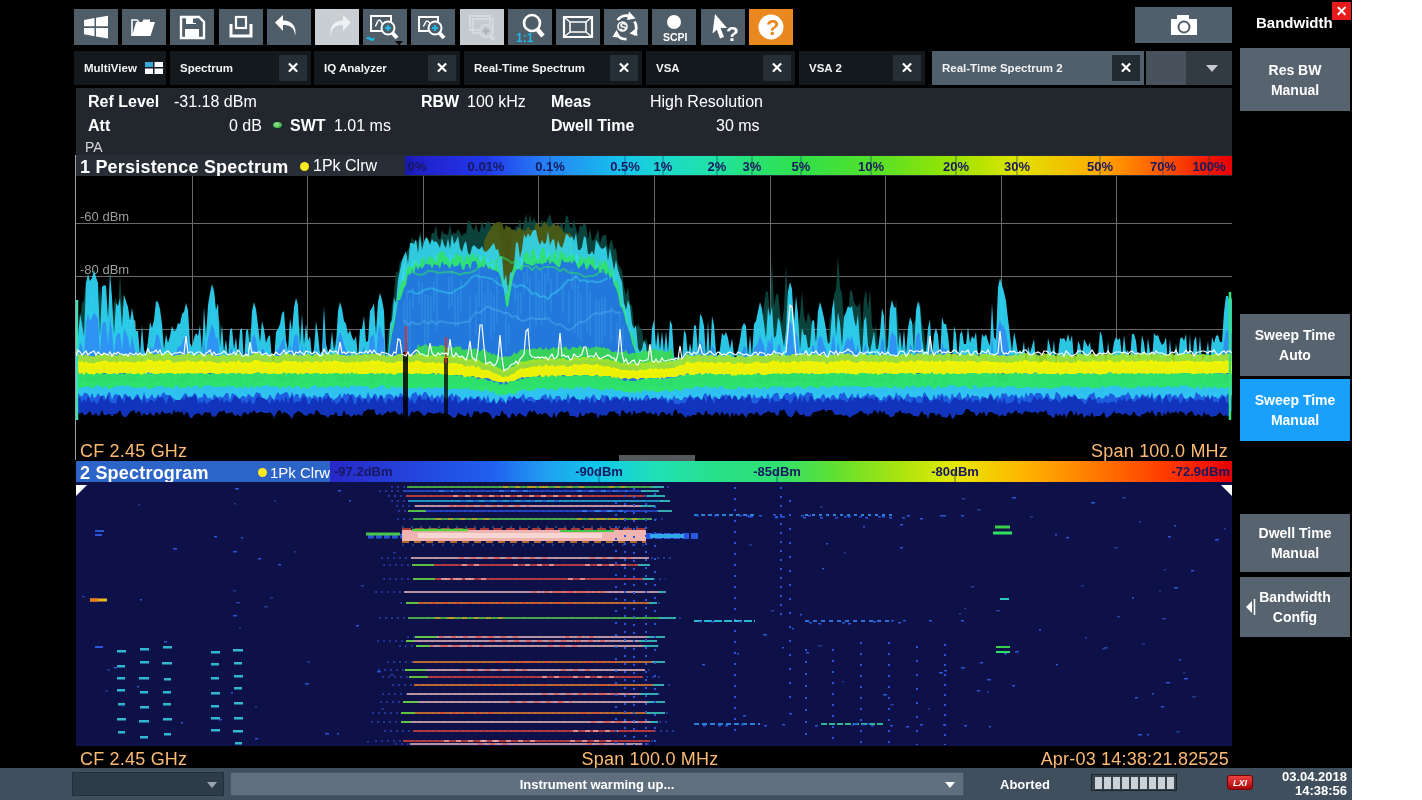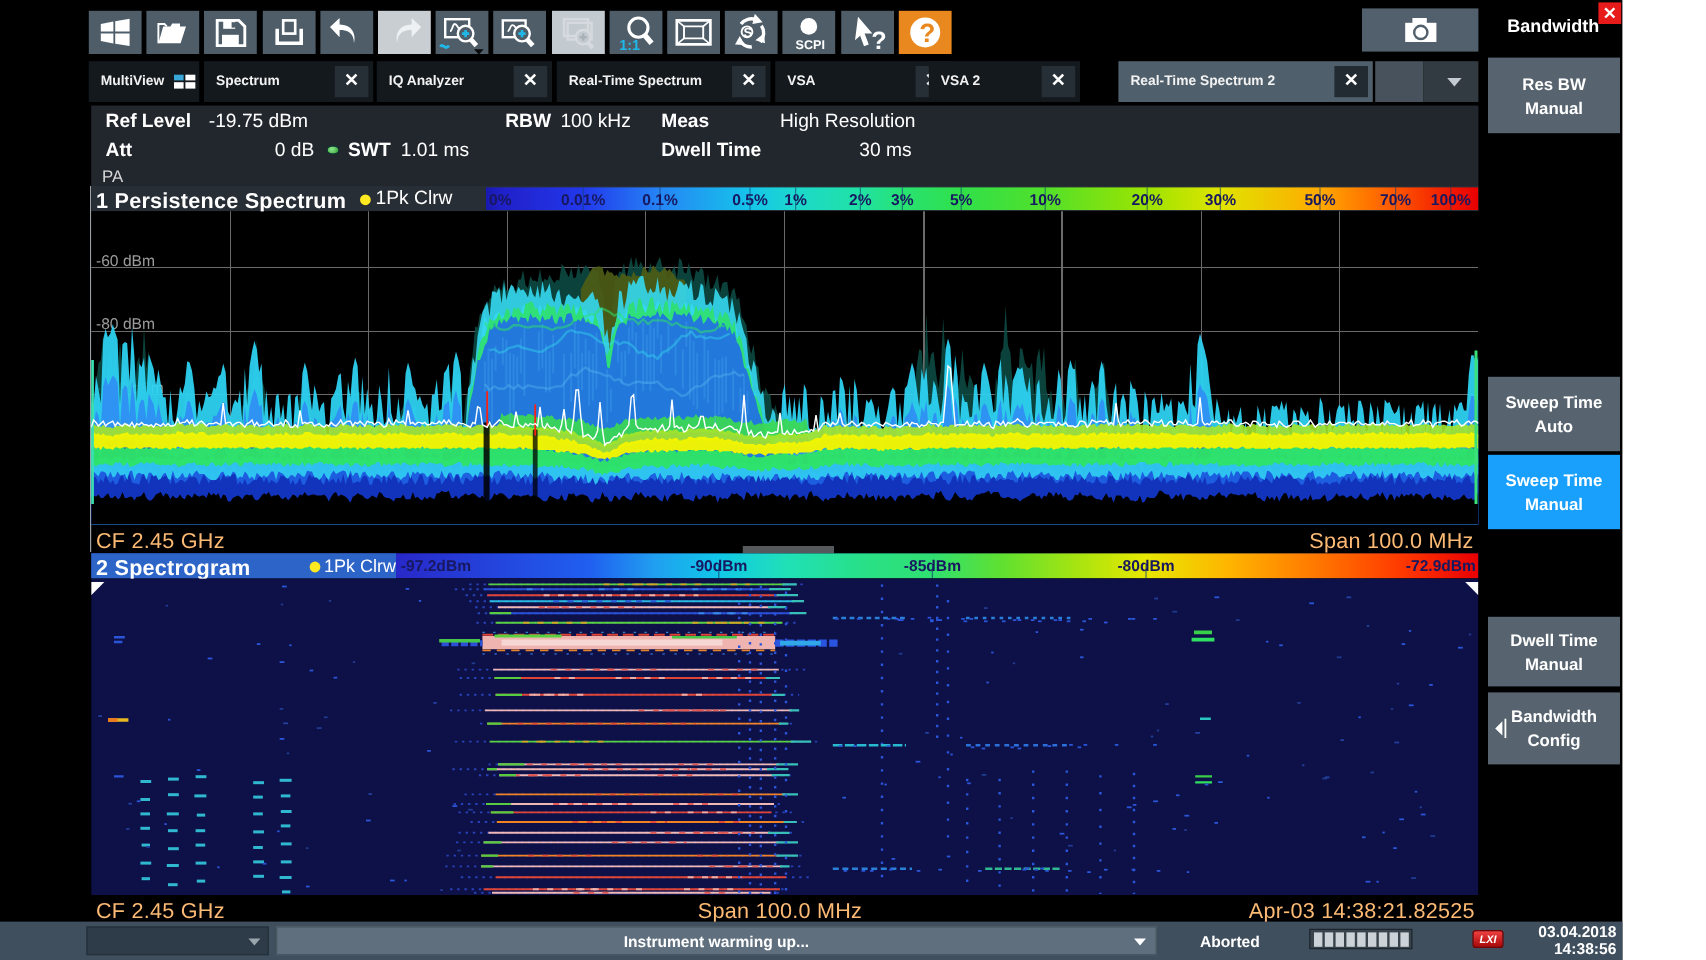--- a/index.html
+++ b/index.html
@@ -124,35 +124,35 @@
         <div class="tx" style="background:#262f36">✕</div>
       </div>
       <div class="tab" style="left:464px;width:178px;background:#14191e">
         <span class="tlab">Real-Time Spectrum</span>
         <div class="tx" style="background:#262f36">✕</div>
       </div>
       <div class="tab" style="left:646px;width:149px;background:#14191e">
         <span class="tlab">VSA</span>
         <div class="tx" style="background:#262f36">✕</div>
       </div>
-      <div class="tab" style="left:774px;width:126px;background:#14191e">
+      <div class="tab" style="left:799px;width:126px;background:#14191e">
         <span class="tlab">VSA 2</span>
         <div class="tx" style="background:#262f36">✕</div>
       </div>
       <div class="tab" style="left:932px;width:212px;background:#4f5f6b">
         <span class="tlab">Real-Time Spectrum 2</span>
         <div class="tx" style="background:#222b32">✕</div>
       </div>
       <div style="position:absolute;left:1146px;top:0;width:40px;height:34px;background:#47525c"></div>
       <div style="position:absolute;left:1186px;top:0;width:46px;height:34px;background:#333b42"></div>
       <div style="position:absolute;left:1206px;top:14px;width:0;height:0;border-left:6px solid transparent;border-right:6px solid transparent;border-top:7px solid #c4cbd0"></div>
     </div>
 <div id="settings">
  <span class="sv" style="left:12px;top:5px"><b>Ref Level</b></span>
-      <span class="sv" style="left:98px;top:5px">-19.75 dBm</span>
+      <span class="sv" style="left:98px;top:5px">-31.18 dBm</span>
  <span class="sv" style="left:345px;top:5px"><b>RBW</b></span>
       <span class="sv" style="left:391px;top:5px">100 kHz</span>
  <span class="sv" style="left:475px;top:5px"><b>Meas</b></span>
       <span class="sv" style="left:574px;top:5px">High Resolution</span>
  <span class="sv" style="left:12px;top:29px"><b>Att</b></span>
       <span class="sv" style="left:153px;top:29px">0 dB</span>
  <span class="sv" style="left:196px;top:33px;width:11px;height:8px;background:radial-gradient(circle at 40% 35%, #8fe88f, #2a9a2a);border-radius:50%;border:1px solid #133"></span>
  <span class="sv" style="left:214px;top:29px"><b>SWT</b></span>
       <span class="sv" style="left:258px;top:29px">1.01 ms</span>
  <span class="sv" style="left:475px;top:29px"><b>Dwell Time</b></span>

